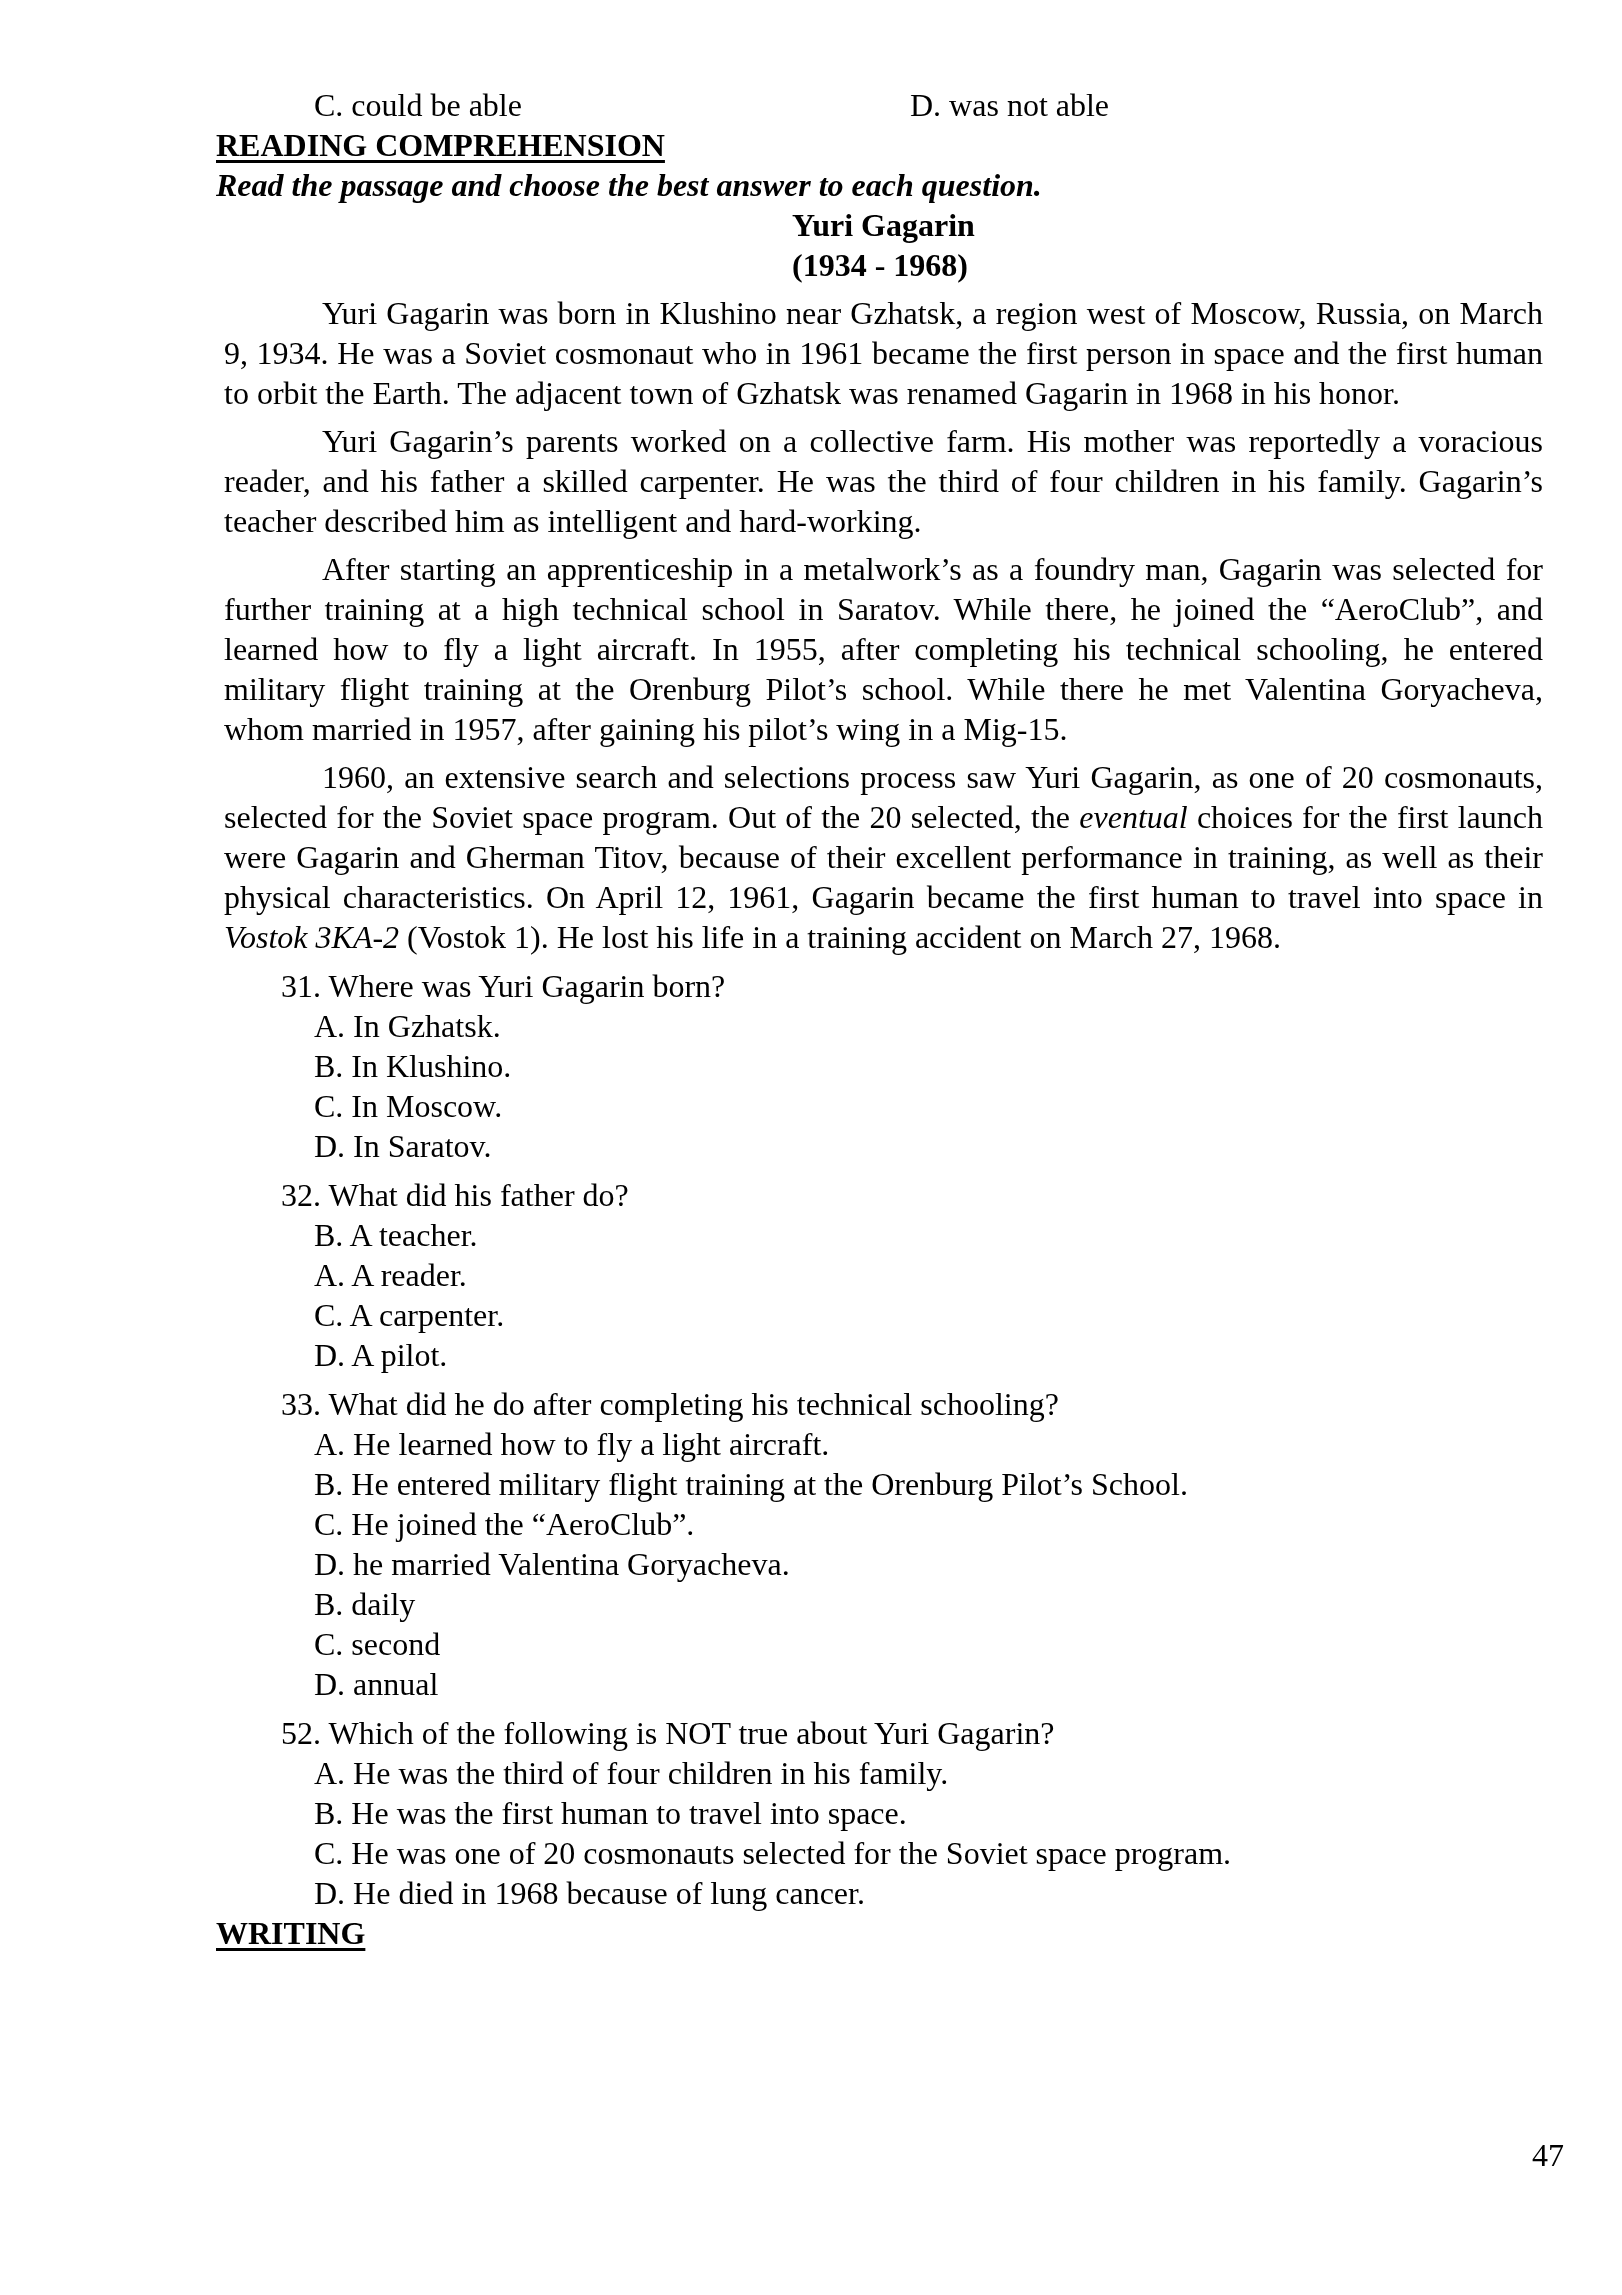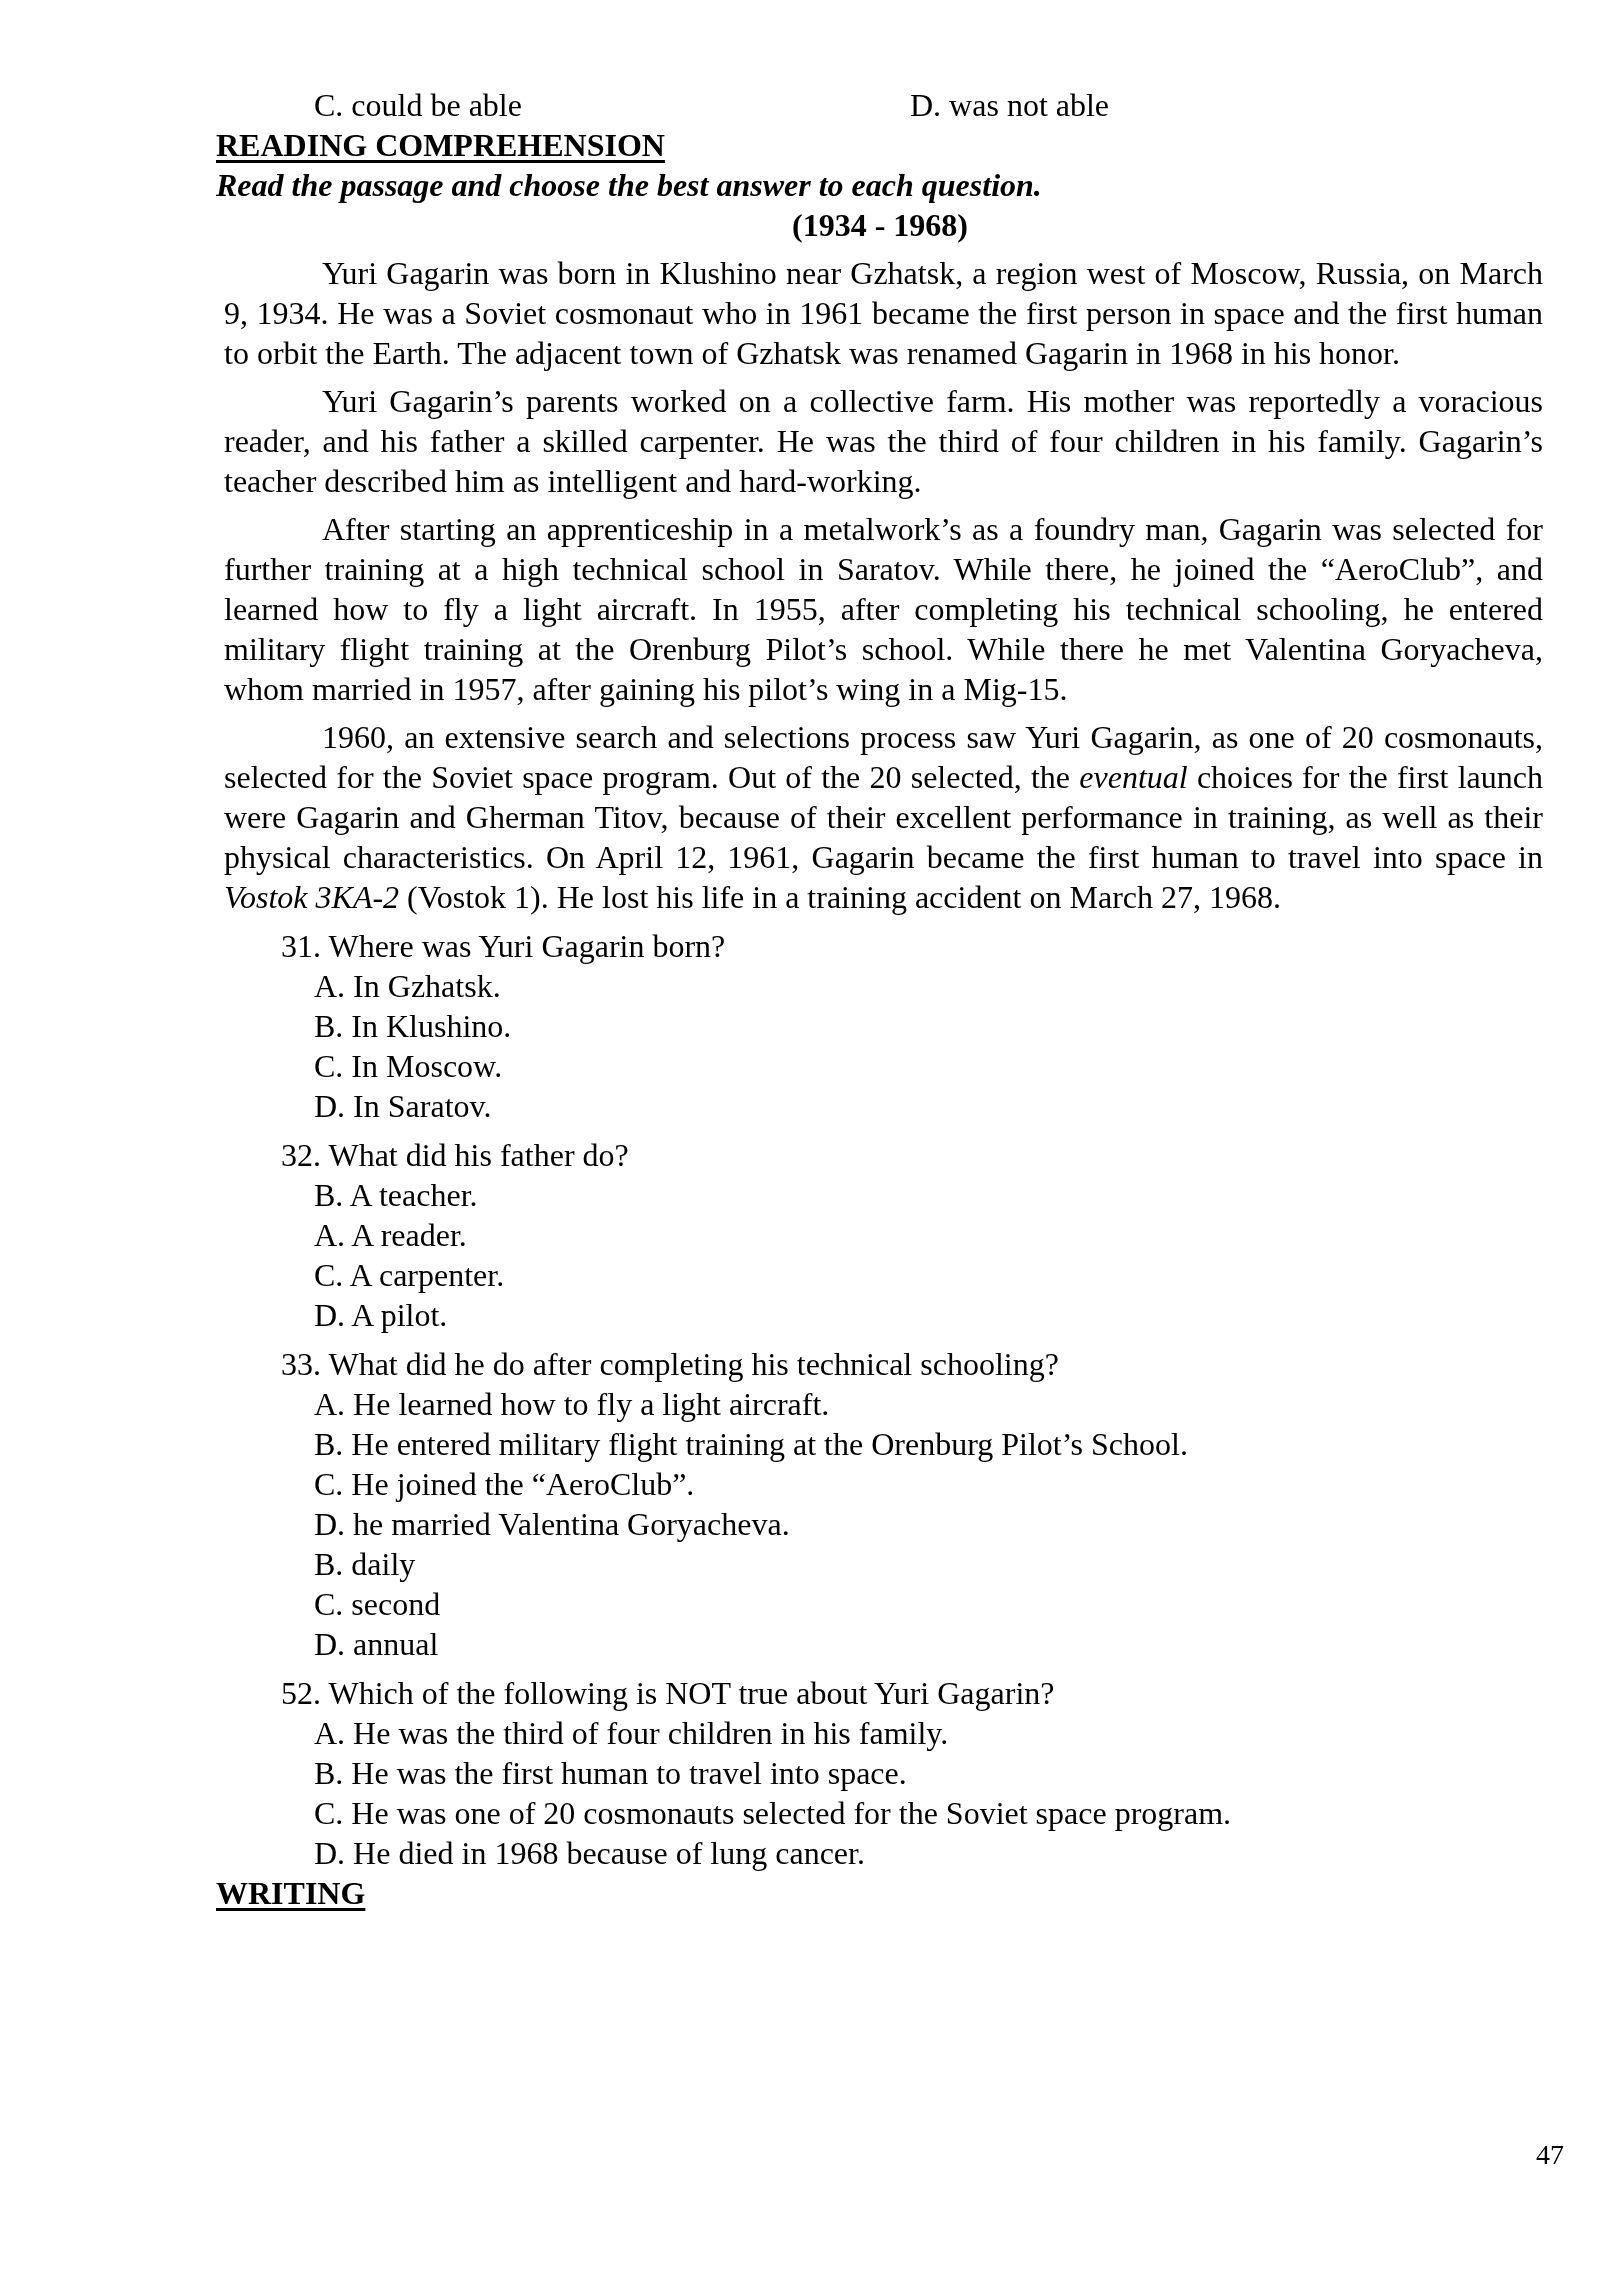--- a/index.html
+++ b/index.html
@@ -80,35 +80,36 @@
       vertical-align: baseline;
     }
     .option {
       padding-left: 98px;
       white-space: nowrap;
     }
     .page-number {
       position: absolute;
       right: 58px;
       top: 2135px;
-      font-size: 28px;
+      font-size: 32px;
     }
   </style>
 </head>
 <body>
 
 <div class="page">
 
   <div class="line prev-options">
     <span class="opt-c">C. could be able</span>
     <span class="opt-d">D. was not able</span>
   </div>
 
   <div class="line section-heading">READING COMPREHENSION</div>
   <div class="line instruction">Read the passage and choose the best answer to each question.</div>
+  <div class="line passage-title">Yuri Gagarin</div>
   <div class="line passage-title">(1934 - 1968)</div>
 
   <p class="para">Yuri Gagarin was born in Klushino near Gzhatsk, a region west of Moscow, Russia, on March 9, 1934. He was a Soviet cosmonaut who in 1961 became the first person in space and the first human to orbit the Earth. The adjacent town of Gzhatsk was renamed Gagarin in 1968 in his honor.</p>
   <p class="para">Yuri Gagarin’s parents worked on a collective farm. His mother was reportedly a voracious reader, and his father a skilled carpenter. He was the third of four children in his family. Gagarin’s teacher described him as intelligent and hard-working.</p>
   <p class="para">After starting an apprenticeship in a metalwork’s as a foundry man, Gagarin was selected for further training at a high technical school in Saratov. While there, he joined the “AeroClub”, and learned how to fly a light aircraft. In 1955, after completing his technical schooling, he entered military flight training at the Orenburg Pilot’s school. While there he met Valentina Goryacheva, whom married in 1957, after gaining his pilot’s wing in a Mig-15.</p>
   <p class="para"><span>1960, an extensive search and selections process saw Yuri Gagarin, as one of 20 cosmonauts, selected for the Soviet space program. Out of the 20 selected, the </span><span class="it">eventual</span><span> choices for the first launch were Gagarin and Gherman Titov, because of their excellent performance in training, as well as their physical characteristics. On April 12, 1961, Gagarin became the first human to travel into space in </span><span class="it">Vostok 3KA-2</span><span> (Vostok 1). He lost his life in a training accident on March 27, 1968.</span></p>
 
   <div class="line question">31. Where was Yuri Gagarin born?</div>
   <div class="line option">A. In Gzhatsk.</div>
   <div class="line option">B. In Klushino.</div>

